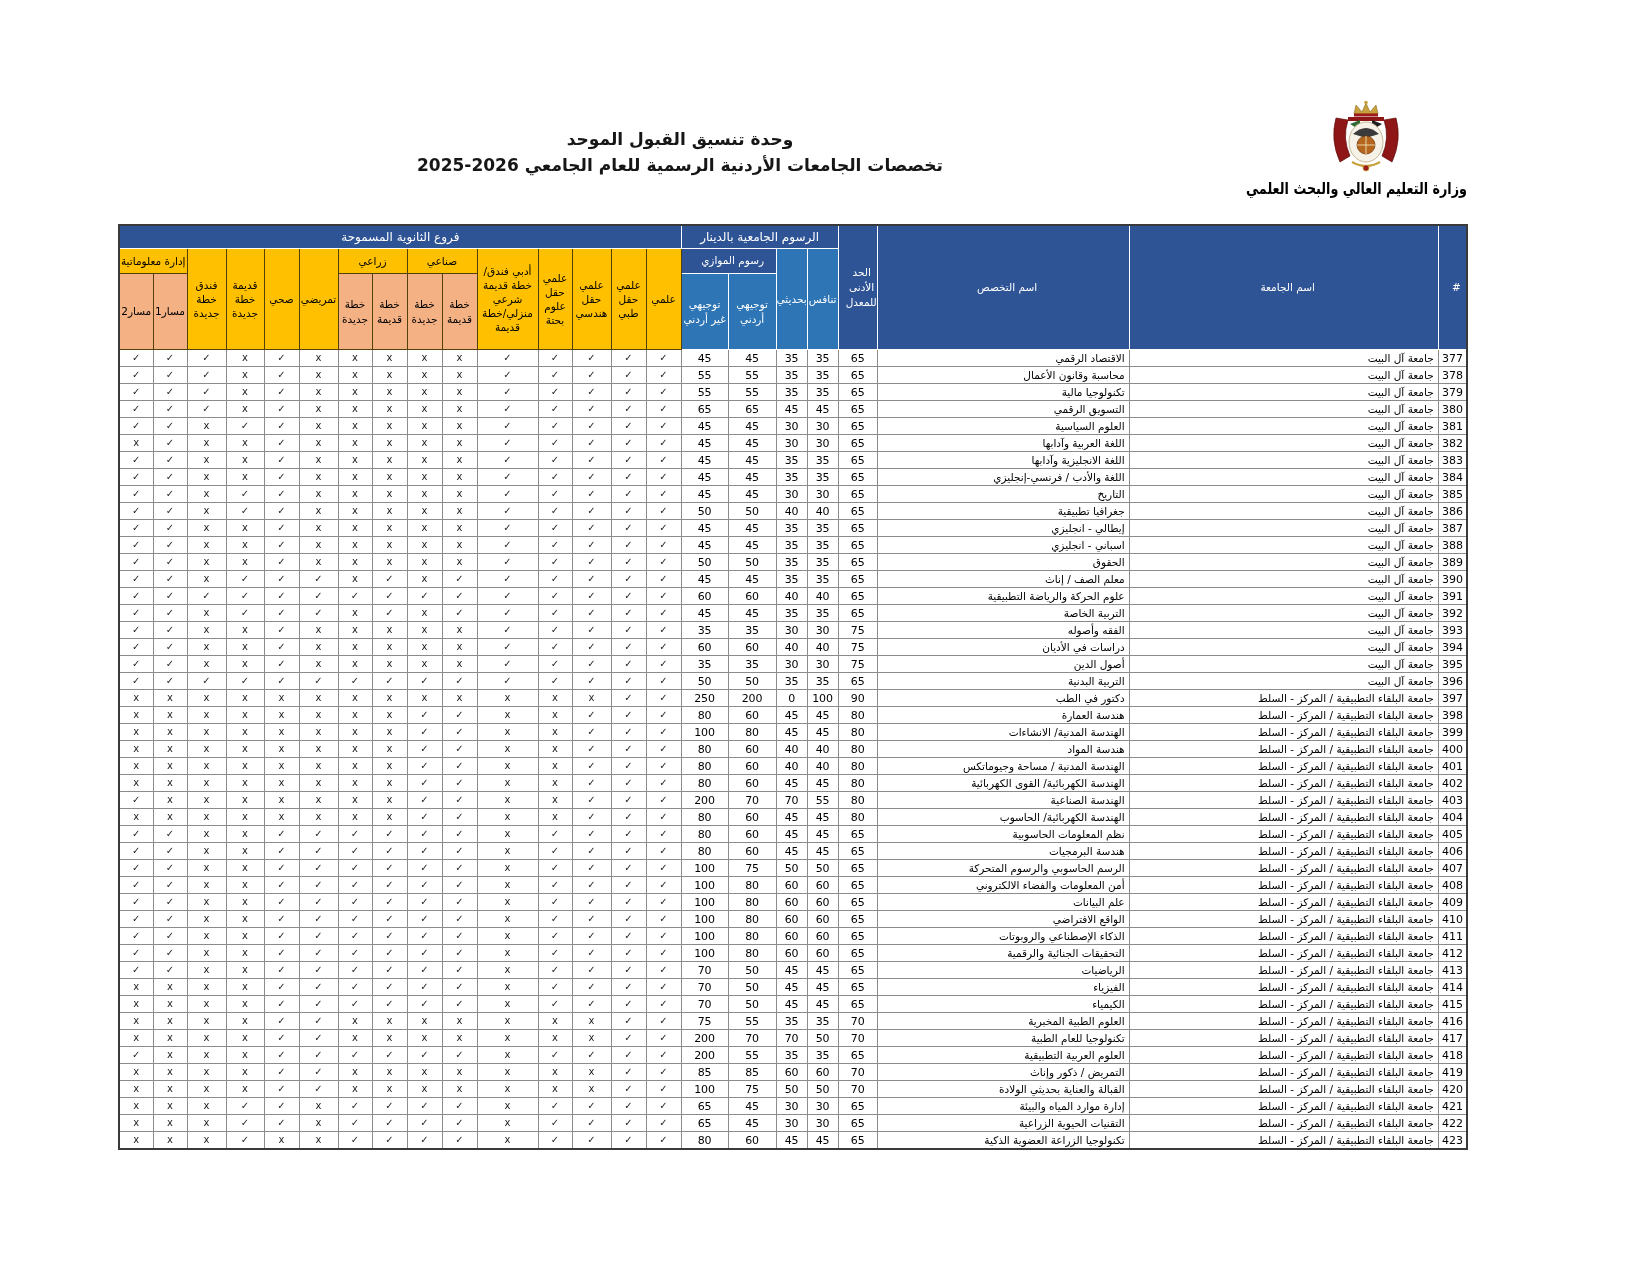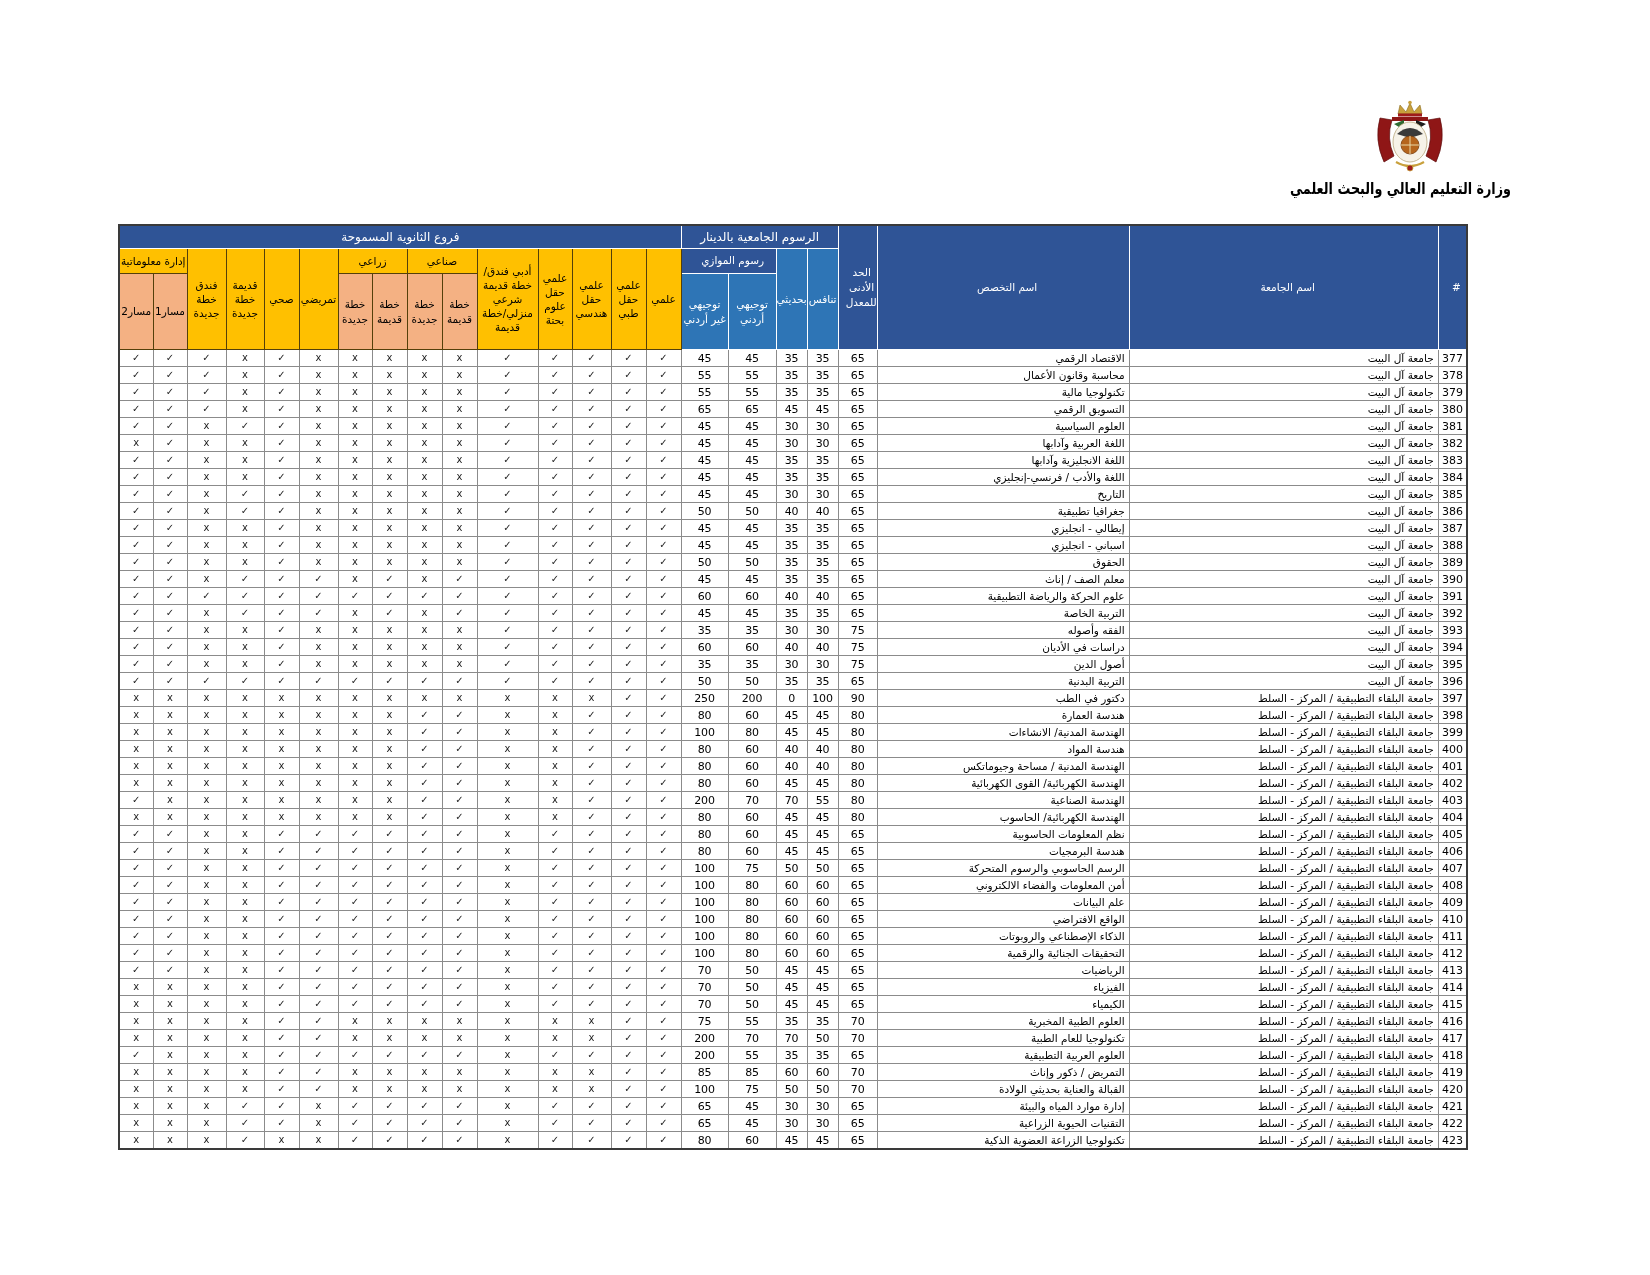--- a/index.html
+++ b/index.html
@@ -4,21 +4,21 @@
 <style>
   html,body {margin:0; padding:0;}
   body {
     width:1650px; height:1275px; background:#ffffff; position:relative;
     font-family:"DejaVu Sans", sans-serif; color:#000;
   }
   
   .title-block {position:absolute; top:126px; left:280px; width:800px; text-align:center; direction:rtl;}
   .title-line {font-size:17px; font-weight:bold; color:#161616; line-height:1.55;}
   
-  .logo {position:absolute; left:1311px; top:100px; width:198px; height:118px; text-align:left;}
+  .logo {position:absolute; left:1267px; top:100px; width:198px; height:118px; text-align:left;}
   .crest {display:block; margin:0 auto;}
   .ministry {direction:rtl; font-size:12.5px; font-weight:bold; color:#000;
              transform:scale(1.02,1.3); transform-origin:center top; white-space:nowrap; margin-top:2px;}
   
   .sheet {position:absolute; left:118px; top:224px;}
   table {border-collapse:collapse; table-layout:fixed; width:1348px; border:2px solid #3a3a3a;}
   th, td {padding:0; overflow:hidden; vertical-align:middle; text-align:center;}
   thead th {font-weight:normal;}
   .band   {background:#2F5496; color:#fff; font-size:12px; border:1px solid #fff; height:22px; direction:rtl;}
   .hdark  {background:#2F5496; color:#fff; font-size:10.5px; border:1px solid #fff; direction:rtl; line-height:1.45;padding-left:8px;}
@@ -30,20 +30,22 @@
   tbody td {border:1px solid #8b8b8b; height:16px; font-size:10.5px; background:#fff; line-height:1;}
   td.chk   {font-size:10px; color:#1f1f1f;}
   td.num   {font-size:11px;}
   td.major, td.univ {direction:rtl; text-align:right; padding-right:4px; white-space:nowrap; font-size:10.5px;}
   td.rownum {font-size:11px;}
 </style>
 </head>
 <body>
 
 <div class="title-block">
+  <div class="title-line">وحدة تنسيق القبول الموحد</div>
+  <div class="title-line">تخصصات الجامعات الأردنية الرسمية للعام الجامعي 2026-2025</div>
 </div>
 
 <div class="logo">
   <svg class="crest" width="120" height="76" viewBox="0 0 120 76">
 
     <polygon points="48,14 50,5 56,12 60,3 64,12 70,5 72,14" fill="#C8A03C" stroke="#8a6b1f" stroke-width="0.6"></polygon>
     <circle cx="60" cy="2.5" r="1.8" fill="#C8A03C"></circle>
     <rect x="48" y="13.5" width="24" height="3" fill="#9E1B1B"></rect>
 
     <path d="M30,18 Q24,40 34,62 L44,56 Q36,38 42,20 Z" fill="#8F1616" stroke="#5d0d0d" stroke-width="0.7"></path>

